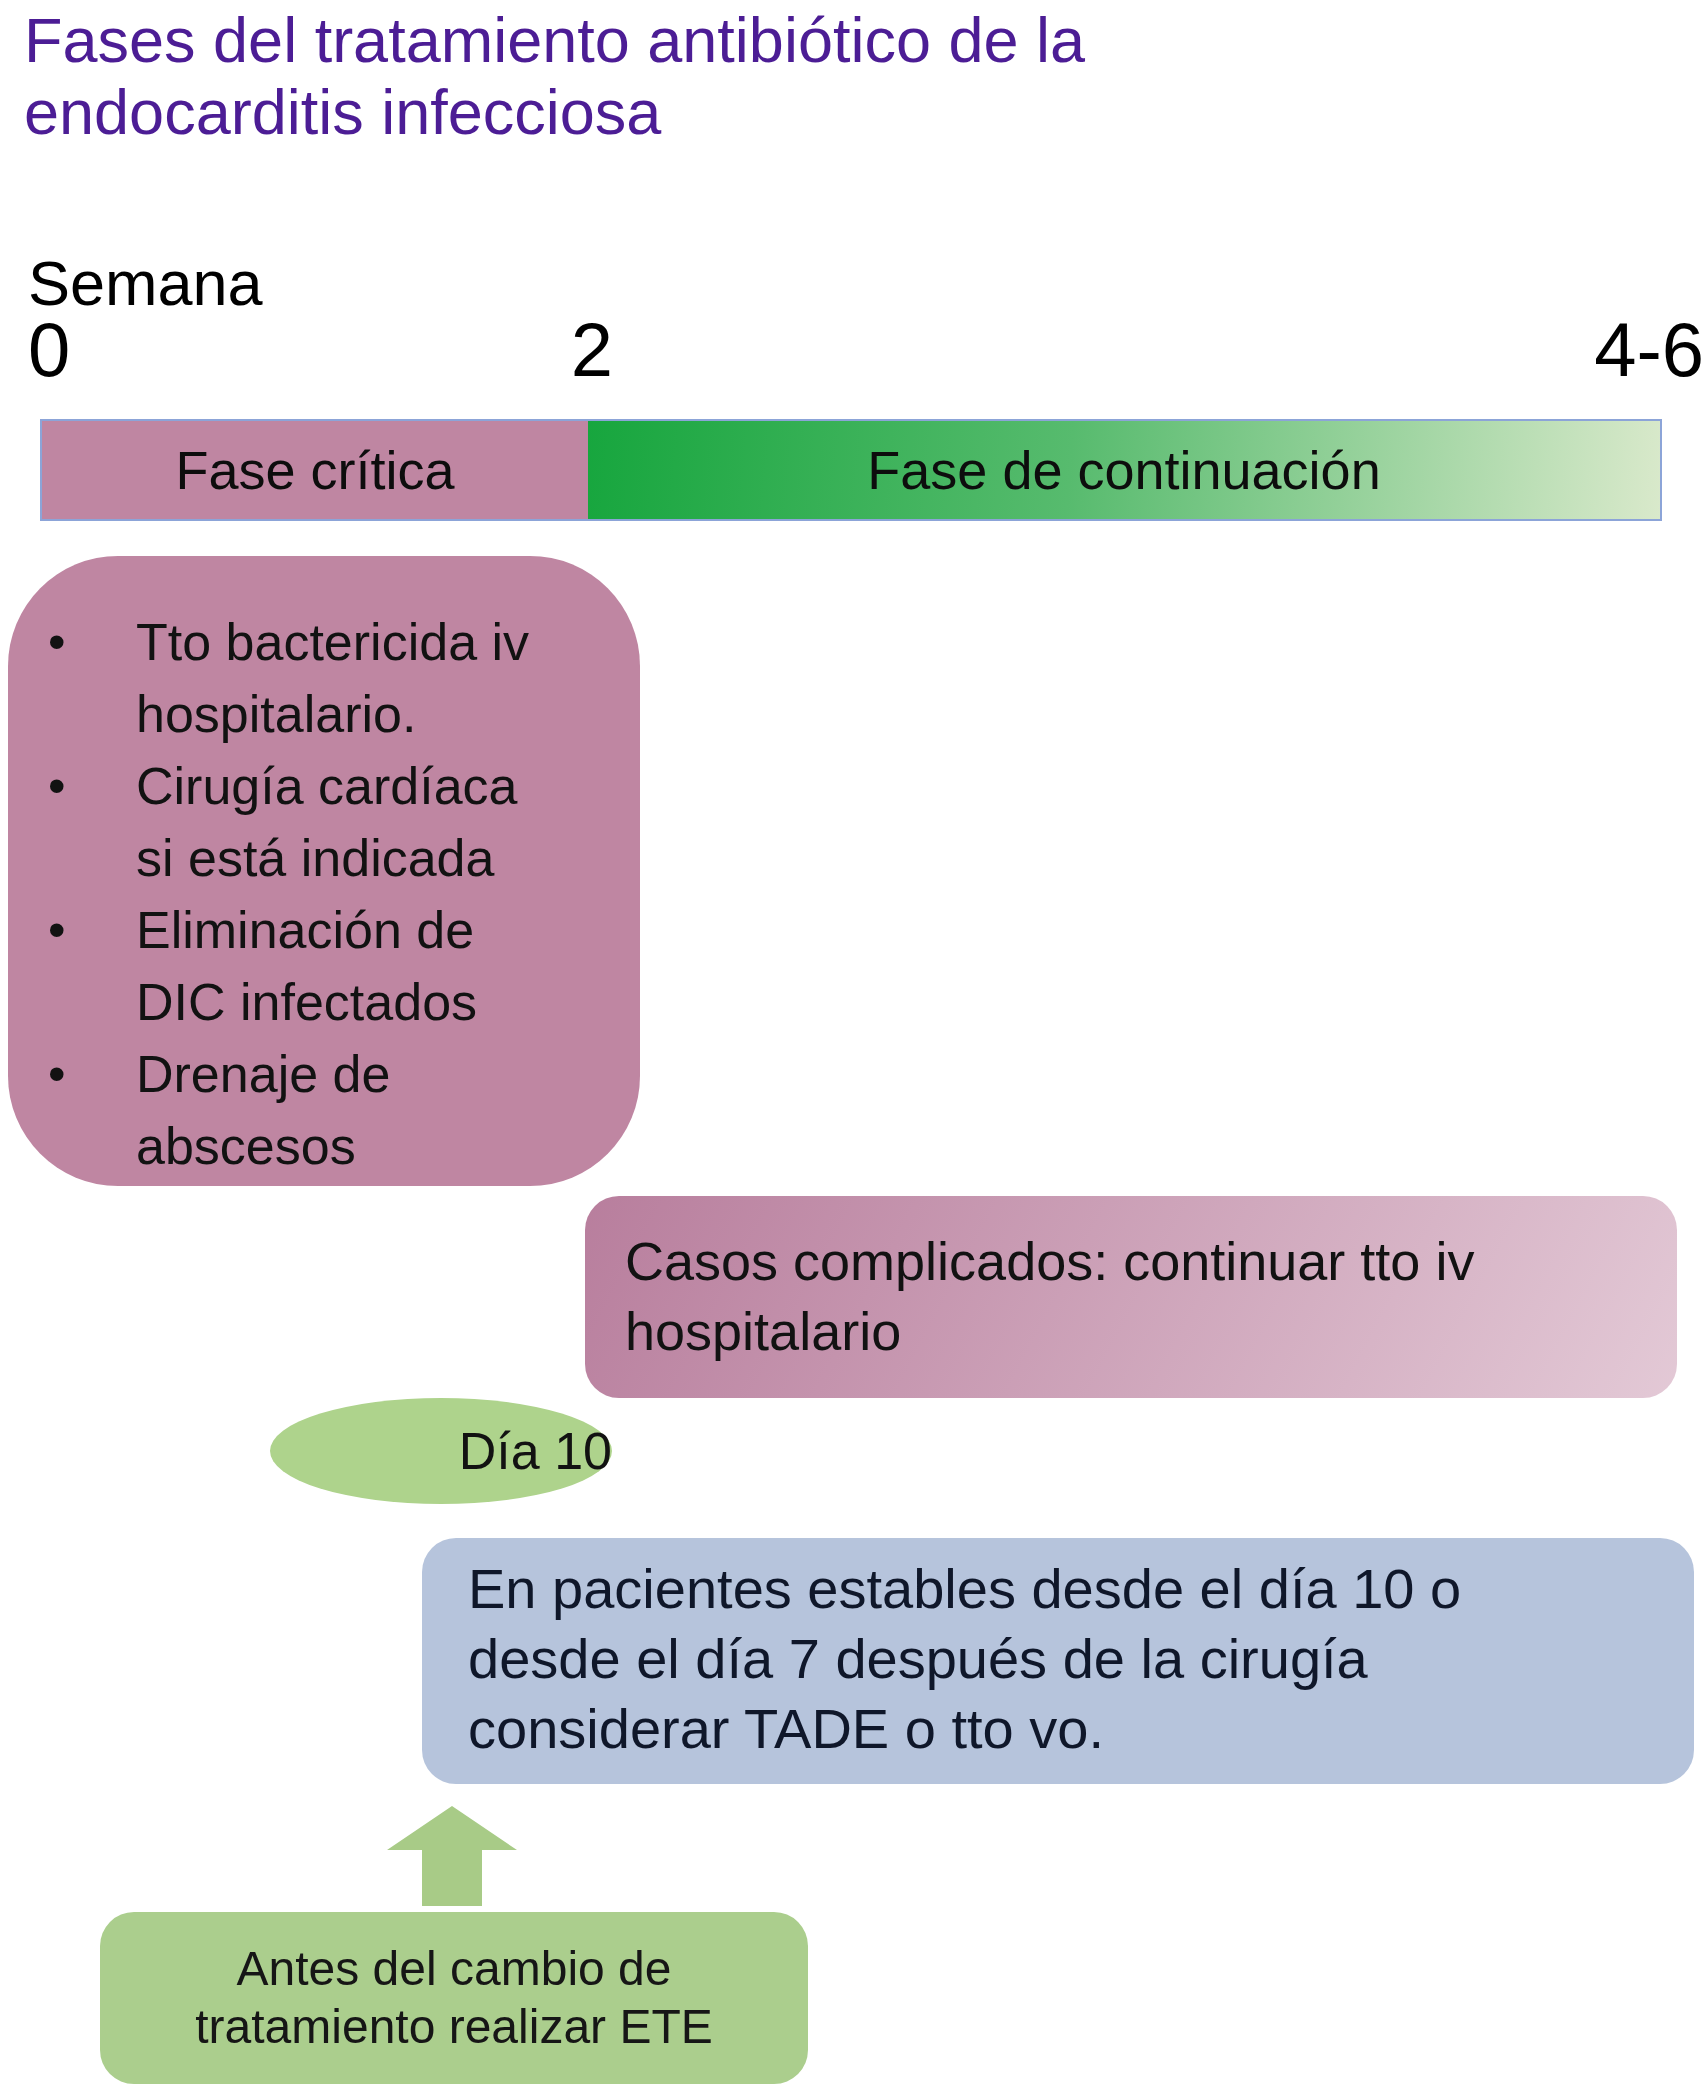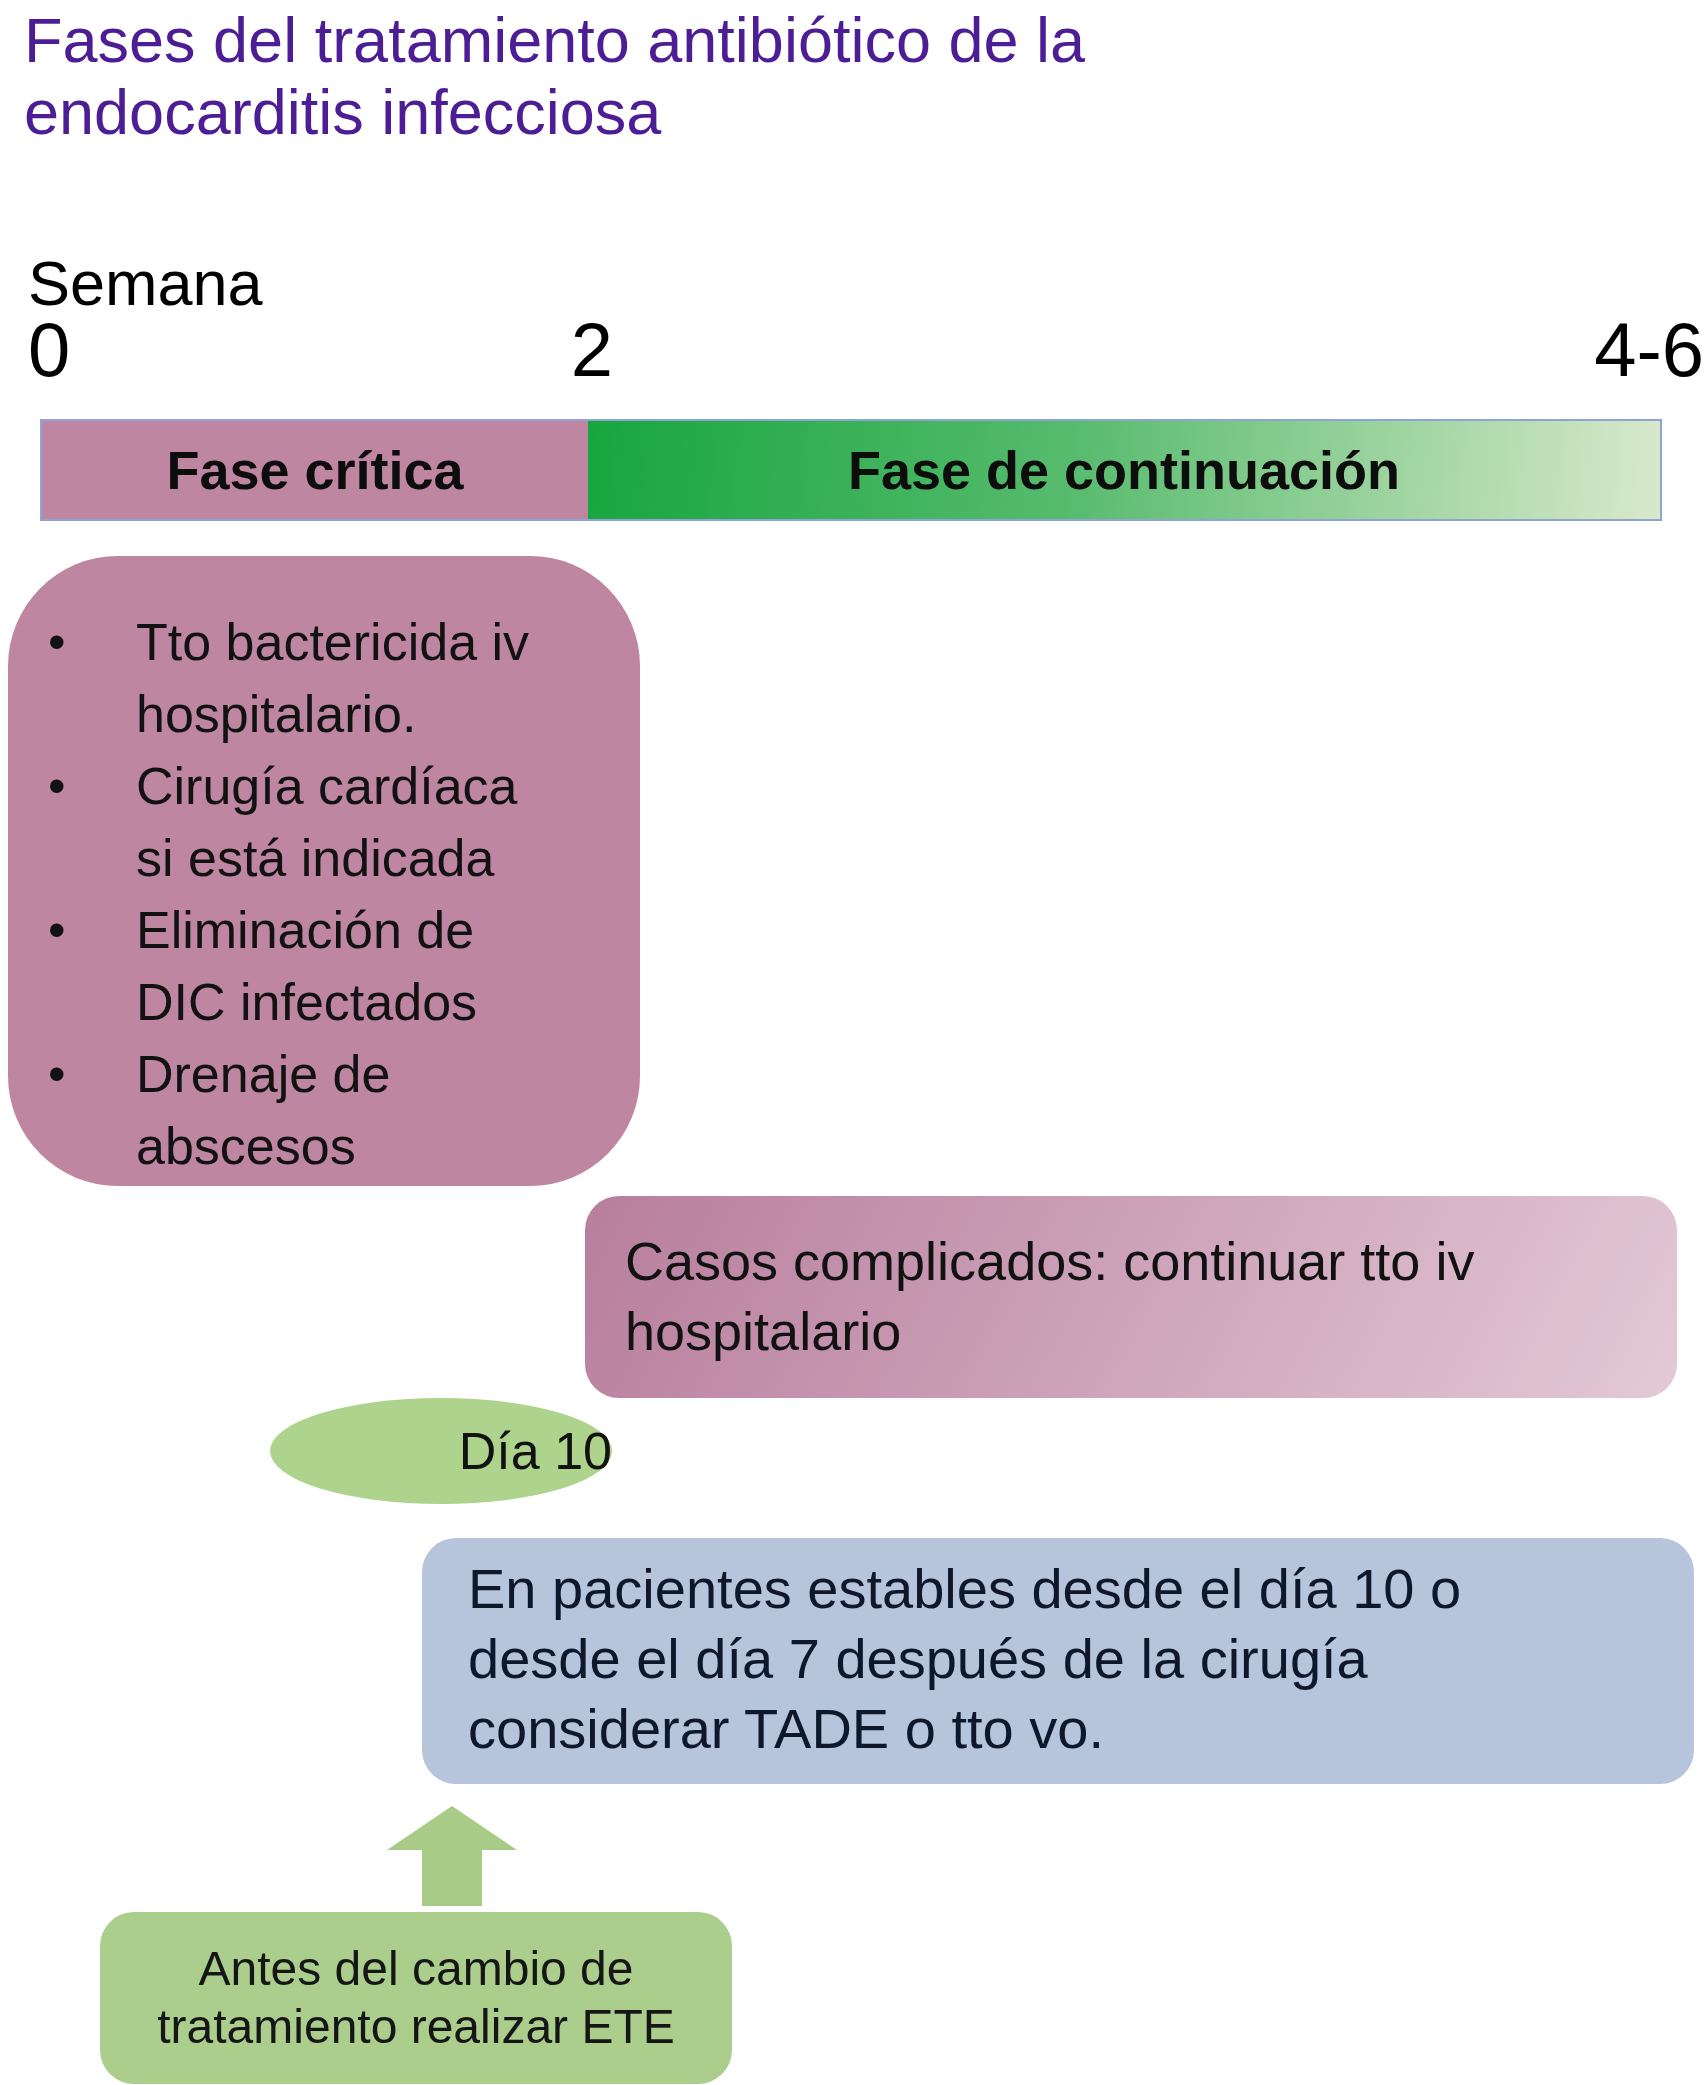--- a/index.html
+++ b/index.html
@@ -9,21 +9,21 @@
 
   .title{position:absolute;left:24px;top:4px;font-size:63px;line-height:72px;color:#4c1d95;}
   .axis-label{position:absolute;left:28px;top:210px;font-size:63px;line-height:70px;color:#000;margin-top:38px;}
 
   .tick{position:absolute;top:310px;font-size:76px;line-height:80px;color:#000;}
   .tick-0{left:28px;}
   .tick-2{left:592px;transform:translateX(-50%);}
   .tick-46{right:4px;}
 
   .bar{position:absolute;left:40px;top:419px;width:1622px;height:102px;
-       border:2px solid #8ca4d8;box-sizing:border-box;display:flex;font-weight:bold;}
+       border:2px solid #8ca4d8;box-sizing:border-box;display:flex;}
   .seg{display:flex;align-items:center;justify-content:center;height:100%;}
   .seg-pink{width:546px;background:#bf86a2;}
   .seg-green{flex:1;background:linear-gradient(95deg,#17a63e 0%,#57bb6e 45%,#d9e9cb 100%);}
   .seg .phase-label{font-size:54px;color:#0d0d0d;}
 
   .critical-box{position:absolute;left:8px;top:556px;width:632px;height:630px;
        border-radius:110px;background:#bf86a2;box-sizing:border-box;
        padding:50px 10px 0 40px;}
   .bullet-row{display:flex;align-items:flex-start;}
   .dot{width:88px;flex:0 0 88px;font-size:50px;line-height:72px;color:#121212;}
@@ -36,21 +36,21 @@
   .day10{position:absolute;left:270px;top:1398px;width:342px;height:106px;border-radius:50%;
        background:#aed38c;display:flex;align-items:center;justify-content:flex-end;
        font-size:52px;color:#121212;}
 
   .stable-box{position:absolute;left:422px;top:1538px;width:1272px;height:246px;
        border-radius:34px;background:#b6c4dc;box-sizing:border-box;
        padding:16px 20px 0 46px;font-size:56px;line-height:70px;color:#0f172a;}
 
   .up-arrow{position:absolute;left:387px;top:1806px;width:130px;height:100px;}
 
-  .ete-box{position:absolute;left:100px;top:1912px;width:632px;height:172px;
+  .ete-box{position:absolute;left:100px;top:1912px;width:708px;height:172px;
        border-radius:34px;background:#abce8d;box-sizing:border-box;
        padding-top:28px;text-align:center;font-size:48px;line-height:58px;color:#161616;}
 </style>
 </head>
 <body>
 
 <div class="canvas">
 
   <div class="title ml">Fases del tratamiento antibiótico de la
 endocarditis infecciosa</div>

